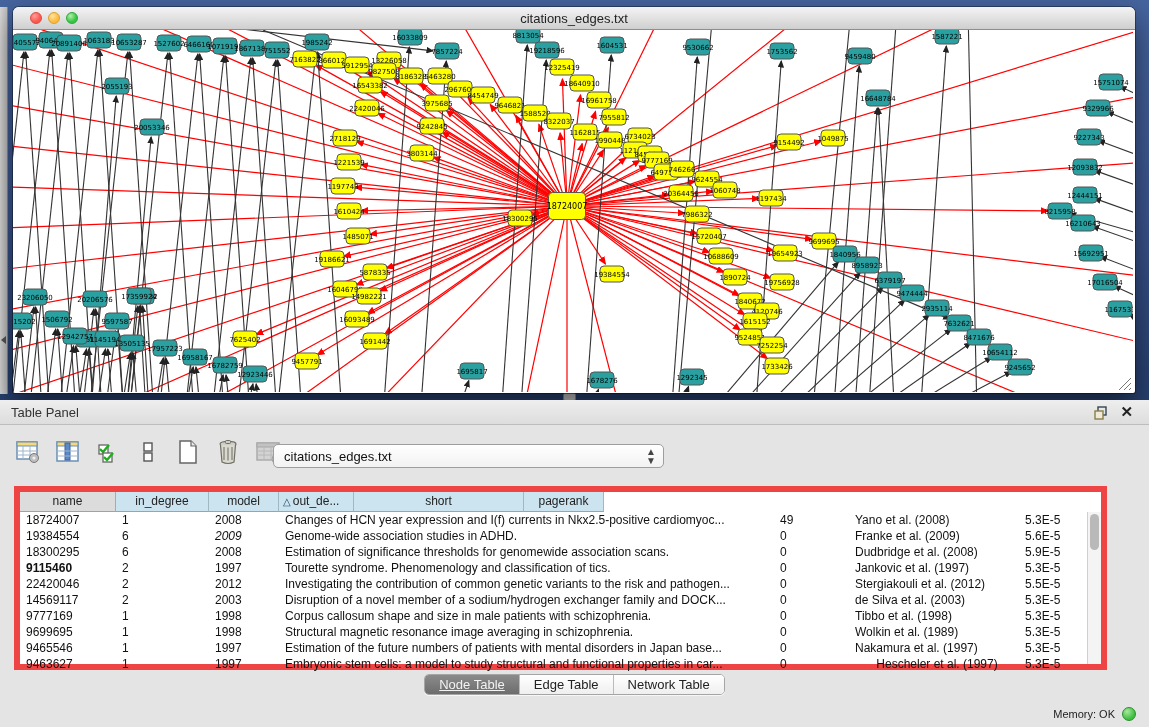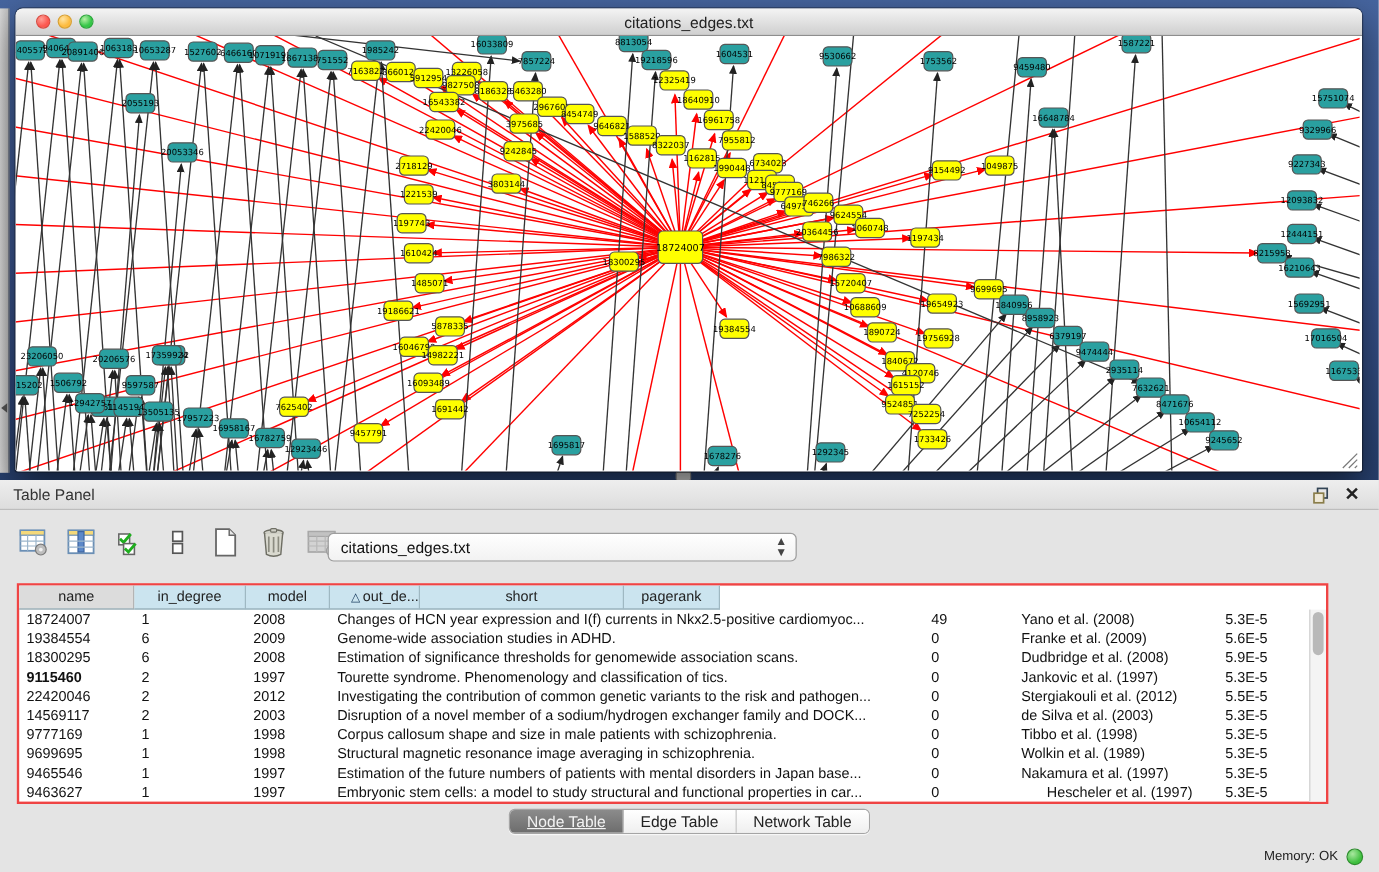--- a/index.html
+++ b/index.html
@@ -39,26 +39,26 @@
   .tp-close { position:absolute; right:16px; top:3px; font-size:15px; font-weight:bold; color:#222; cursor:pointer; }
 
   .toolbar { position:absolute; left:14px; top:36px; height:32px; display:flex; align-items:center; gap:12px; }
   .tbtn { width:28px; height:28px; display:flex; align-items:center; justify-content:center; cursor:pointer; }
   .fx { font-family:"Liberation Serif", serif; font-style:italic; font-weight:bold; font-size:15px; color:#333; }
   .combo { position:absolute; left:273px; top:44px; width:391px; height:24px; background:linear-gradient(#fff,#f2f2f2);
     border:1px solid #9e9e9e; border-radius:5px; display:flex; align-items:center; cursor:pointer; }
   .combo-val { flex:1; padding-left:10px; font-size:13px; color:#111; }
   .combo-arrows { width:20px; text-align:center; color:#444; font-size:10px; line-height:9px; padding-right:4px; }
 
-  .grid { position:absolute; left:14px; top:86px; width:1093px; height:184px; background:#fff; border:2px solid #ef4444; }
+  .grid { position:absolute; left:14px; top:86px; width:1093px; height:184px; background:#fff; border:6px solid #ef4444; }
   .grid-head { display:flex; height:20px; }
   .hcell { border-right:1px solid #9fb8c2; border-bottom:1px solid #8fa8b2; background:#cbe4ef;
     font-size:12px; color:#222; text-align:center; line-height:19px; overflow:hidden; white-space:nowrap; }
   .hcell.first { background:#dcdcdc; border-right:1px solid #aaa; }
-  .hcell.sorted { text-align:right; padding-left:4px; }
+  .hcell.sorted { text-align:left; padding-left:4px; }
   .hcell .tri { color:#246; font-size:10px; margin-right:2px; }
   .grid-body { position:relative; }
   .trow { display:flex; height:16px; }
   .tcell { font-size:12px; color:#111; padding-left:6px; white-space:nowrap; overflow:hidden; line-height:16px; }
   .vscroll { position:absolute; right:0; top:20px; width:14px; bottom:0; background:#f4f4f4; border-left:1px solid #cfcfcf; }
   .vthumb { position:absolute; left:2px; top:2px; width:9px; height:36px; background:#b9b9b9; border-radius:5px; }
 
   .tabs { position:absolute; left:0; right:0; top:274px; height:22px; display:flex; justify-content:center; }
   .seg { display:flex; height:21px; border:1px solid #a5a5a5; border-radius:5px; overflow:hidden; background:#fff;
     box-shadow:0 1px 0 rgba(255,255,255,.7); }
@@ -634,21 +634,21 @@
             <div class="tcell" style="width: 93px;">1</div>
             <div class="tcell" style="width: 70px;">2008</div>
             <div class="tcell" style="width: 495px;">Changes of HCN year expression and I(f) currents in Nkx2.5-positive cardiomyoc...</div>
             <div class="tcell" style="width: 75px;">49</div>
             <div class="tcell" style="width: 170px;">Yano et al. (2008)</div>
             <div class="tcell" style="width: 80px;">5.3E-5</div>
           </div>
           <div class="trow">
             <div class="tcell" style="width: 96px;">19384554</div>
             <div class="tcell" style="width: 93px;">6</div>
-            <div class="tcell" style="width: 70px;">2009</div>
+            <div class="tcell" style="width: 70px; font-style: italic;">2009</div>
             <div class="tcell" style="width: 495px;">Genome-wide association studies in ADHD.</div>
             <div class="tcell" style="width: 75px;">0</div>
             <div class="tcell" style="width: 170px;">Franke et al. (2009)</div>
             <div class="tcell" style="width: 80px;">5.6E-5</div>
           </div>
           <div class="trow">
             <div class="tcell" style="width: 96px;">18300295</div>
             <div class="tcell" style="width: 93px;">6</div>
             <div class="tcell" style="width: 70px;">2008</div>
             <div class="tcell" style="width: 495px;">Estimation of significance thresholds for genomewide association scans.</div>

